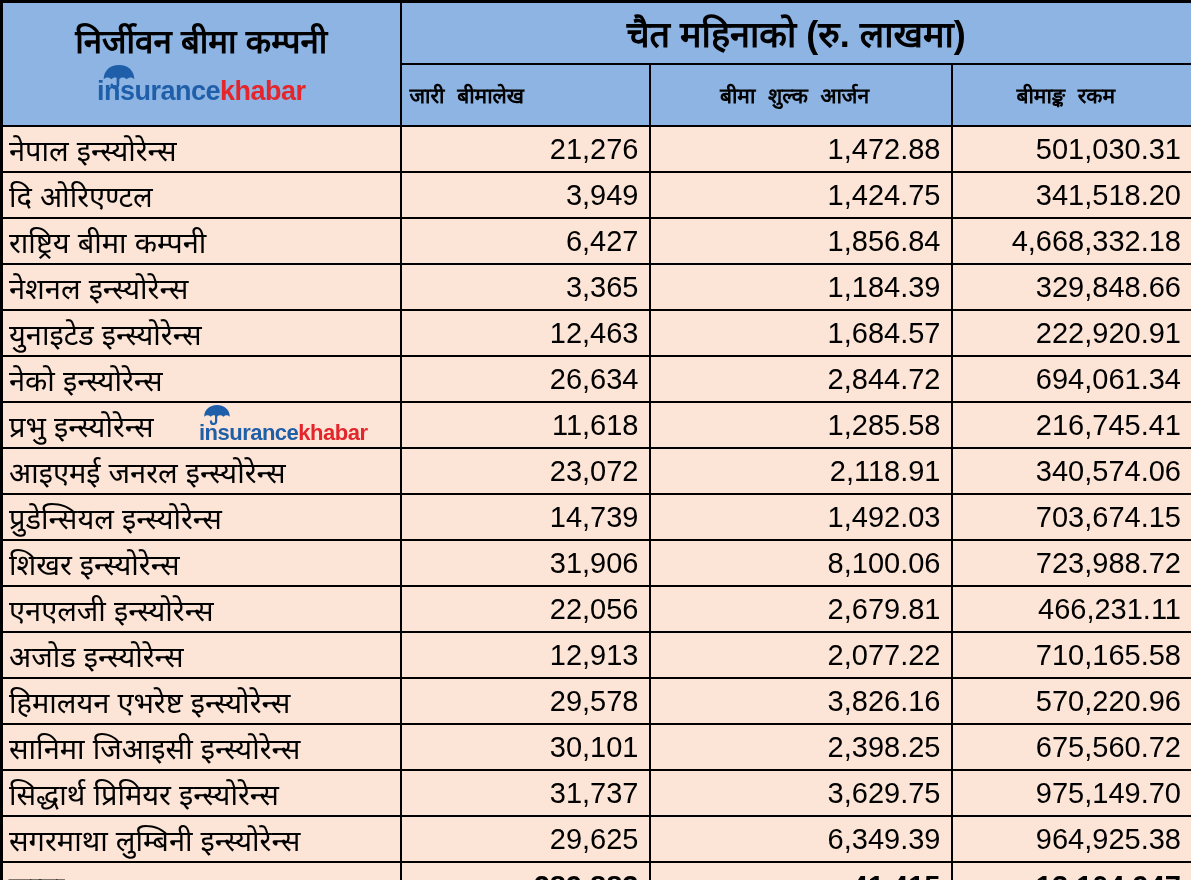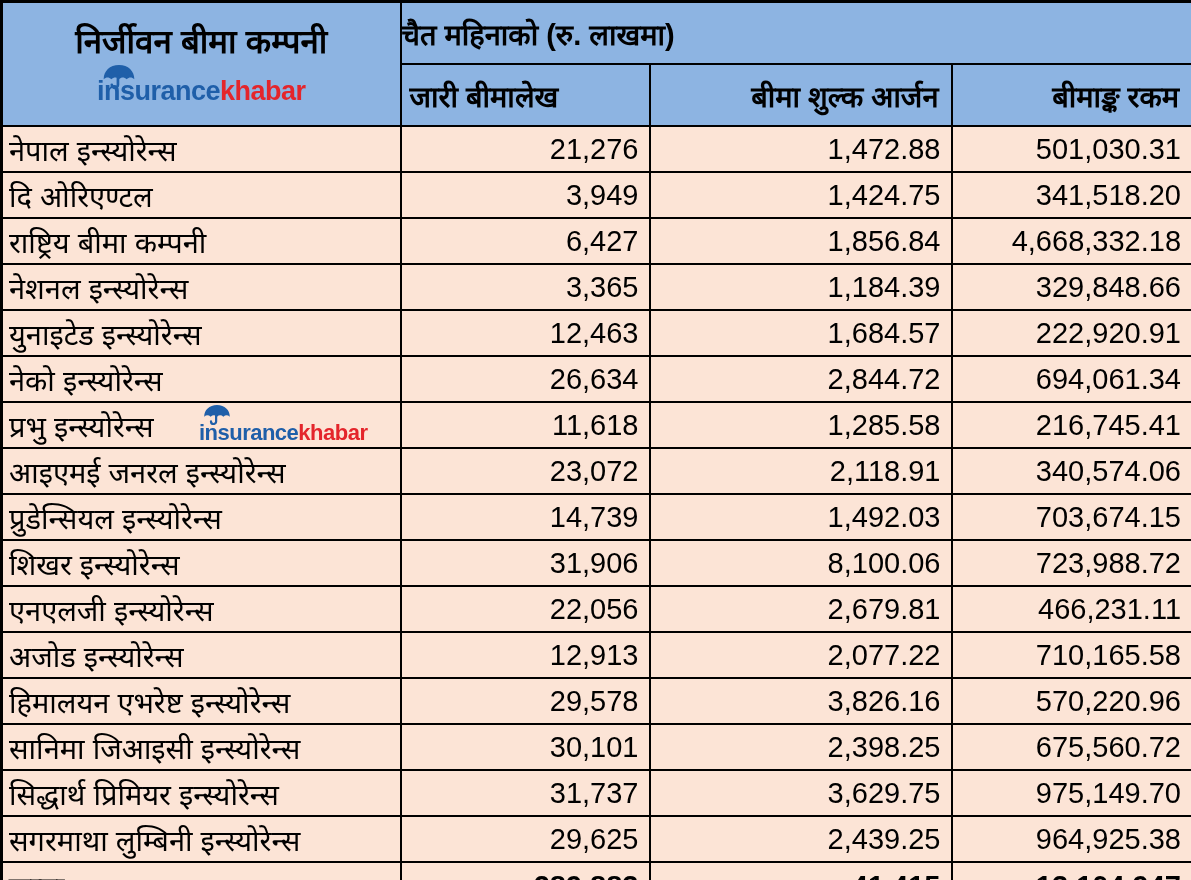--- a/index.html
+++ b/index.html
@@ -24,30 +24,31 @@
     overflow:hidden;
     white-space:nowrap;
     padding:0;
     vertical-align:middle;
   }
   thead th{
     background:var(--header-bg);
     font-weight:bold;
   }
   .group-head{
-    font-size:29px;
-    text-align:left;
+    font-size:36px;
+    text-align:center;
     height:60px;
   }
   .sub-head{
-    font-size:29px;
+    font-size:21px;
     height:60px;
+    font-family:Liberation Mono, monospace;
   }
   .sub-head.left{text-align:left;padding-left:8px;}
-  .sub-head.right{text-align:right;padding-right:12px;}
+  .sub-head.right{text-align:center;padding-right:12px;}
   .company-head-cell{background:var(--header-bg);}
   .company-head-inner{
     display:flex;flex-direction:column;
     align-items:center;justify-content:center;
     height:100%;gap:4px;
   }
   .company-title{
     font-size:33px;font-weight:bold;line-height:1.15;
   }
   tbody td,tfoot td{
@@ -272,21 +273,21 @@
     <td class="num">3,629.75</td>
     <td class="num">975,149.70</td>
   </tr>
       <tr>
     <td class="company">
       <div class="cellwrap">
             <span class="cname">सगरमाथा लुम्बिनी इन्स्योरेन्स</span>
           </div>
     </td>
     <td class="num">29,625</td>
-    <td class="num">2,439.25</td>
+    <td class="num">6,349.39</td>
     <td class="num">964,925.38</td>
   </tr>
     </tbody>
   <tfoot>
     <tr>
       <td class="company">
         <div class="cellwrap">
             <span>जम्मा</span>
           </div>
       </td>

